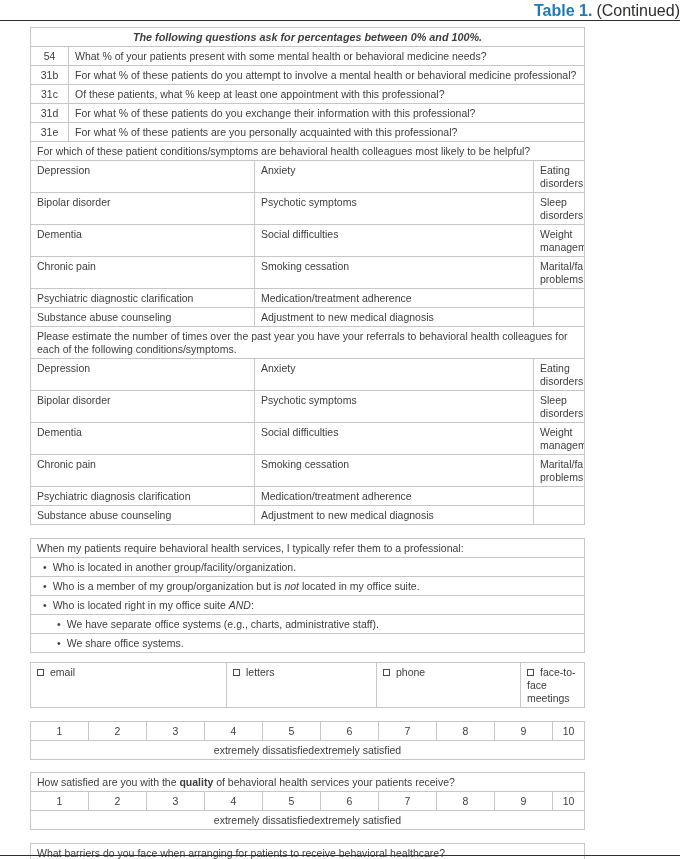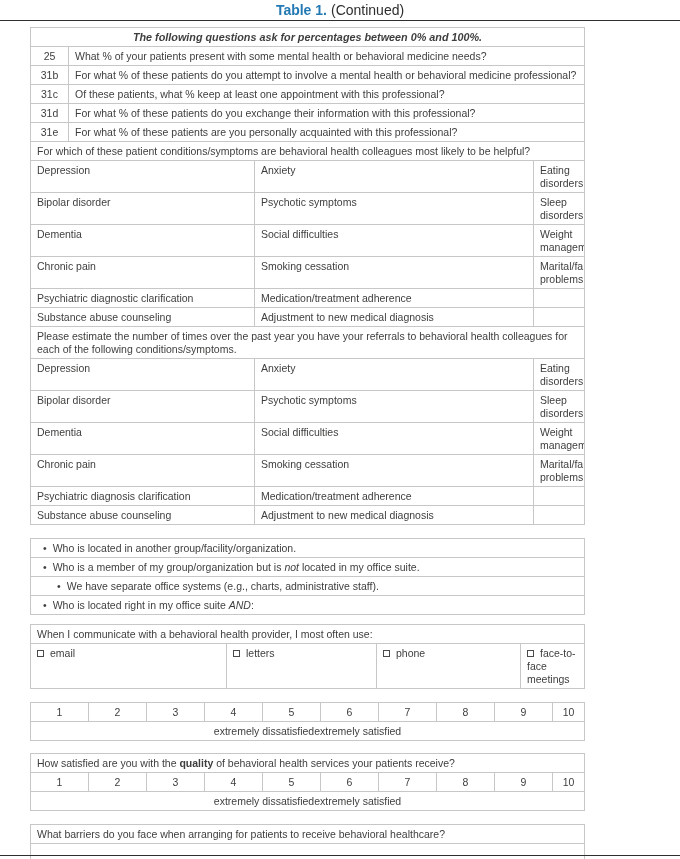--- a/index.html
+++ b/index.html
@@ -7,23 +7,23 @@
   body {
     width: 680px; height: 859px;
     background: #ffffff;
     font-family: "Liberation Sans", "DejaVu Sans", sans-serif;
     font-size: 10.5px;
     color: #3e3e3d;
     position: relative;
     overflow: hidden;
   }
   .caption {
-    text-align: center;
+    text-align: right;
     padding: 4px 0 3px 0;
-    font-size: 14px;
+    font-size: 16px;
     line-height: 13px;
     color: #2e2e2d;
   }
   .caption .cap-label { color: #2379b3; font-weight: bold; }
   .caption .cap-cont { margin-left: 4px; }
   .rule {
     height: 0;
     border-top: 1.5px solid #2f2f2e;
     width: 680px;
   }
@@ -91,21 +91,21 @@
     <table>
       <colgroup>
           <col style="width:38px">
           <col>
         </colgroup>
       <tbody>
           <tr>
         <td colspan="2" class="intro-cell">The following questions ask for percentages between 0% and 100%.</td>
       </tr>
       <tr>
-        <td class="qid">25</td>
+        <td class="qid">54</td>
         <td>What % of your patients present with some mental health or behavioral medicine needs?</td>
       </tr>
       <tr>
         <td class="qid">31b</td>
         <td>For what % of these patients do you attempt to involve a mental health or behavioral medicine professional?</td>
       </tr>
       <tr>
         <td class="qid">31c</td>
         <td>Of these patients, what % keep at least one appointment with this professional?</td>
       </tr>
@@ -201,46 +201,49 @@
       <tr>
         <td class="cond-cell">Substance abuse counseling</td>
         <td class="cond-cell">Adjustment to new medical diagnosis</td>
         <td class="cond-cell"></td>
       </tr>
     </tbody>
       </table>
 
     <table class="mt13">
       <tbody>
+          <tr>
+        <td>When my patients require behavioral health services, I typically refer them to a professional:</td>
+      </tr>
       <tr>
         <td class="bullet-cell"><span>Who is located in another group/facility/organization.</span><i></i><span></span></td>
       </tr>
       <tr>
         <td class="bullet-cell"><span>Who is a member of my group/organization but is </span><i>not</i><span> located in my office suite.</span></td>
       </tr>
       <tr>
+        <td class="bullet-cell"><span>Who is located right in my office suite </span><i>AND</i><span>:</span></td>
+      </tr>
+      <tr>
         <td class="bullet-cell sub"><span>We have separate office systems (e.g., charts, administrative staff).</span><i></i><span></span></td>
       </tr>
       <tr>
-        <td class="bullet-cell"><span>Who is located right in my office suite </span><i>AND</i><span>:</span></td>
+        <td class="bullet-cell sub"><span>We share office systems.</span><i></i><span></span></td>
       </tr>
     </tbody>
       </table>
 
     <table class="mt9">
       <colgroup>
           <col style="width:196px">
           <col style="width:150px">
           <col style="width:144px">
           <col>
         </colgroup>
       <tbody>
-          <tr>
-        <td colspan="4">When I communicate with a behavioral health provider, I most often use:</td>
-      </tr>
       <tr>
         <td><span class="cb"></span><span>email</span></td>
         <td><span class="cb"></span><span>letters</span></td>
         <td><span class="cb"></span><span>phone</span></td>
         <td><span class="cb"></span><span>face-to-face meetings</span></td>
       </tr>
     </tbody>
       </table>
 
     <table class="mt13">

